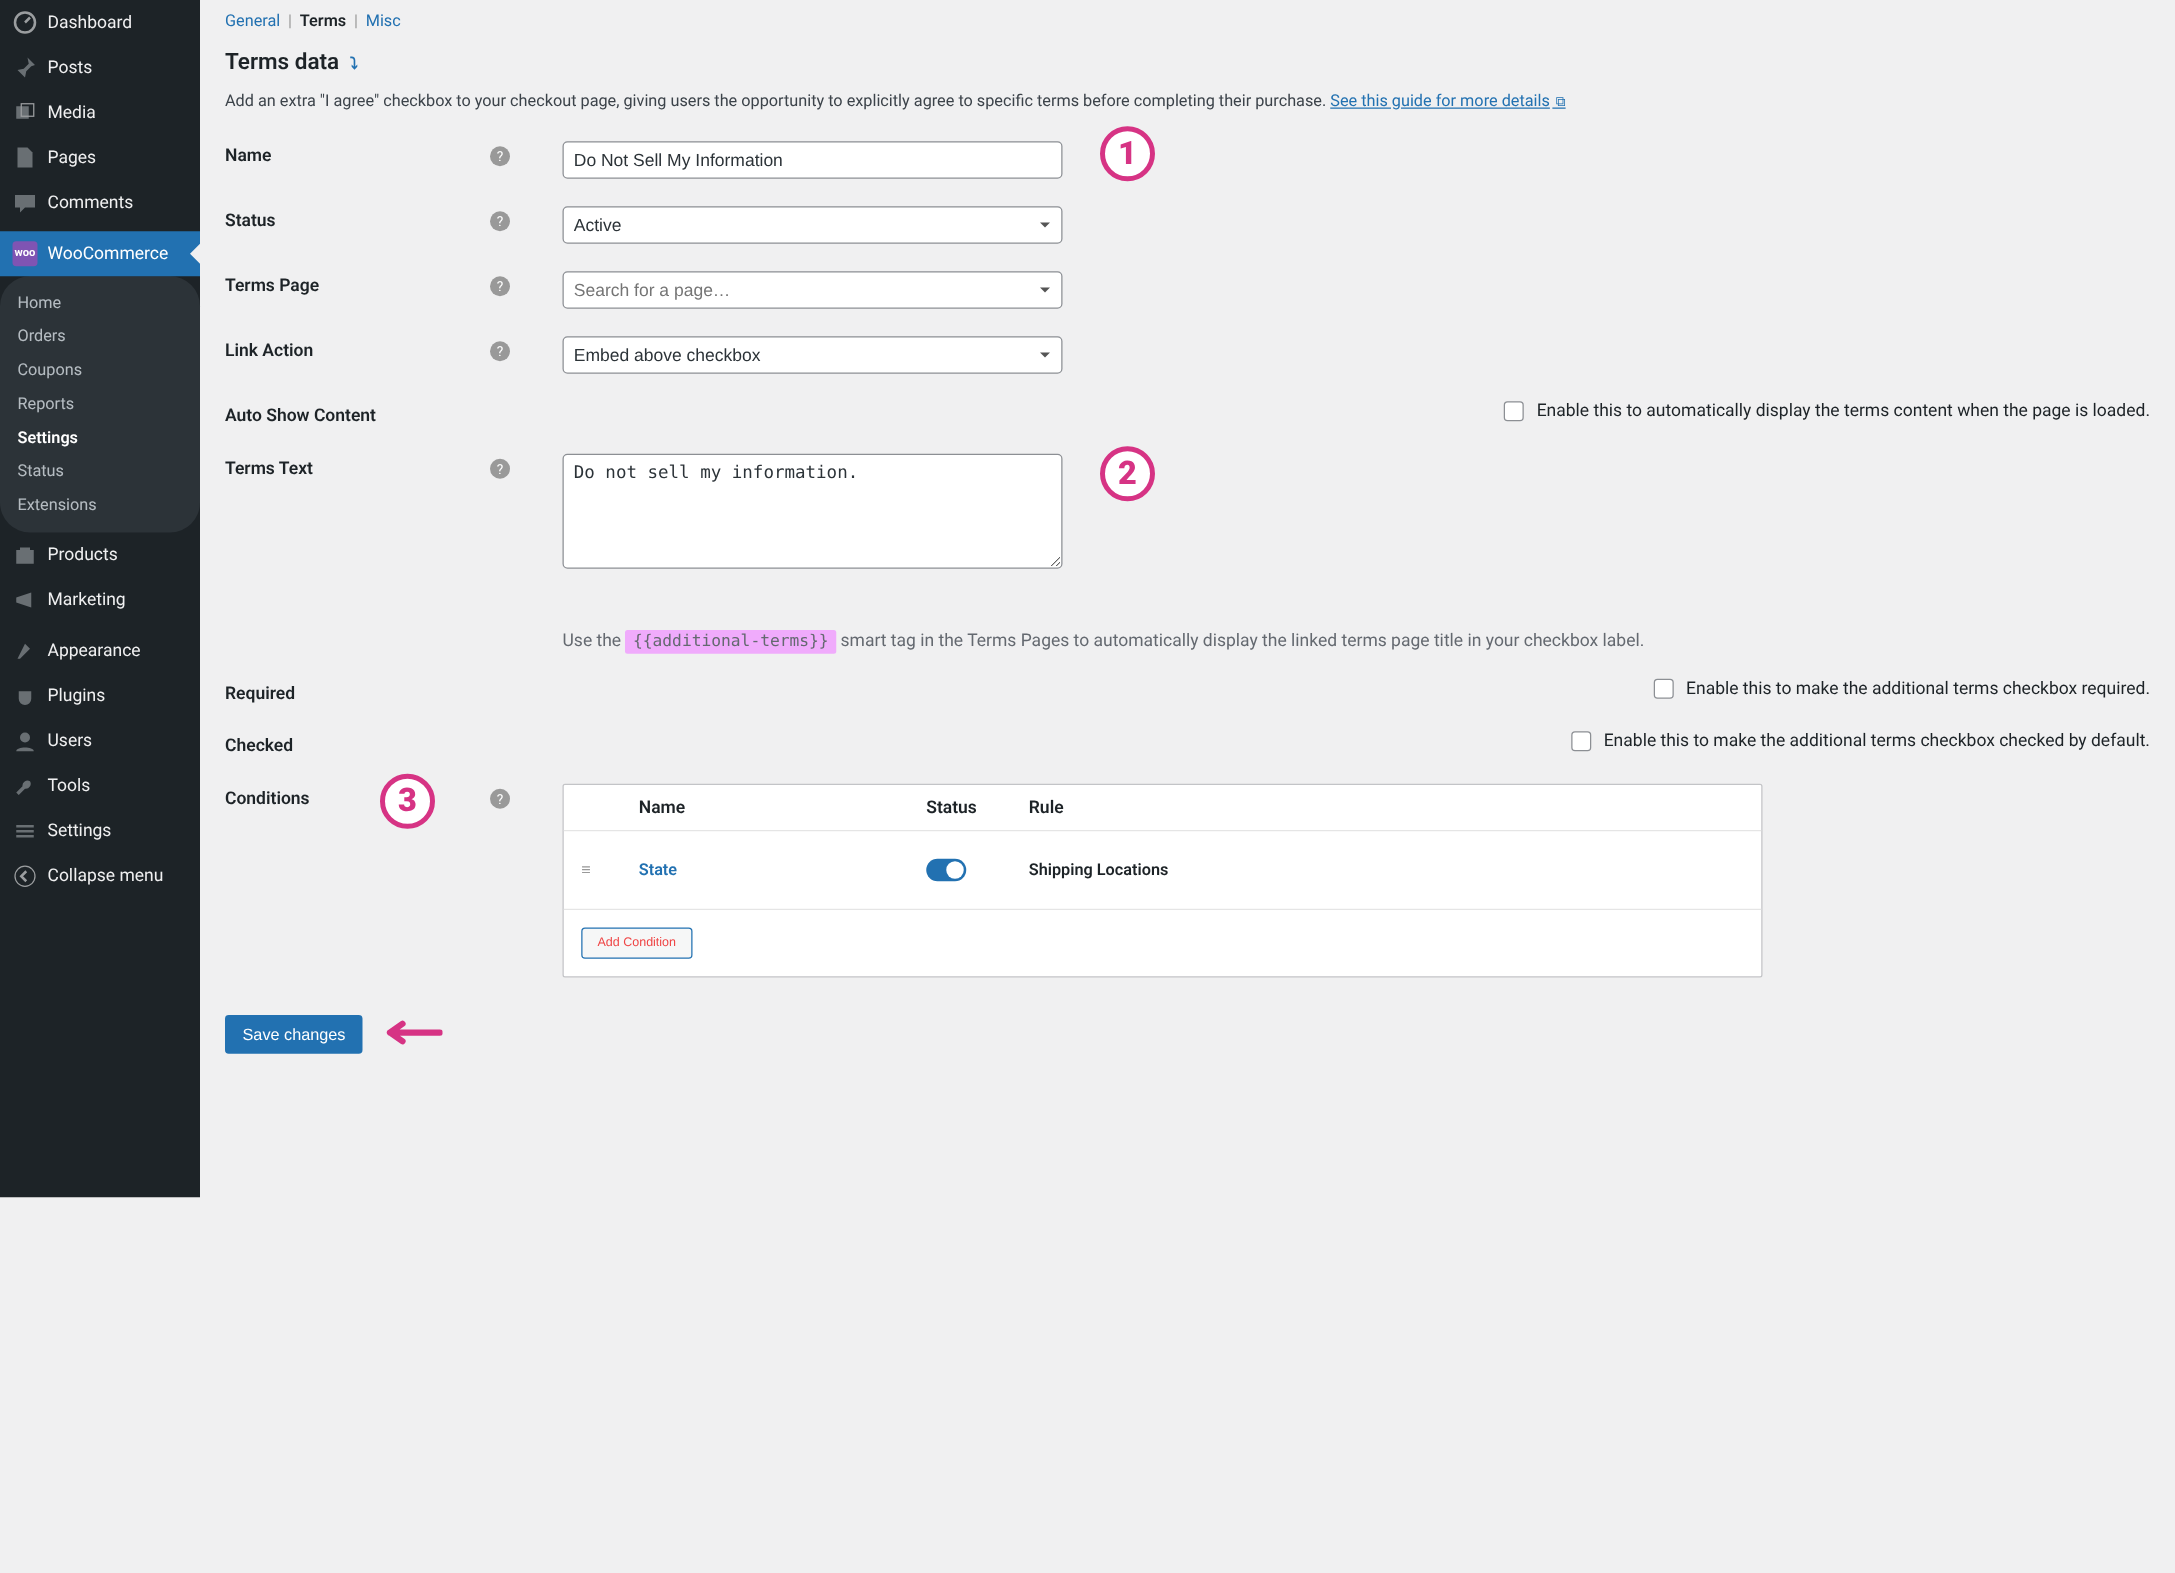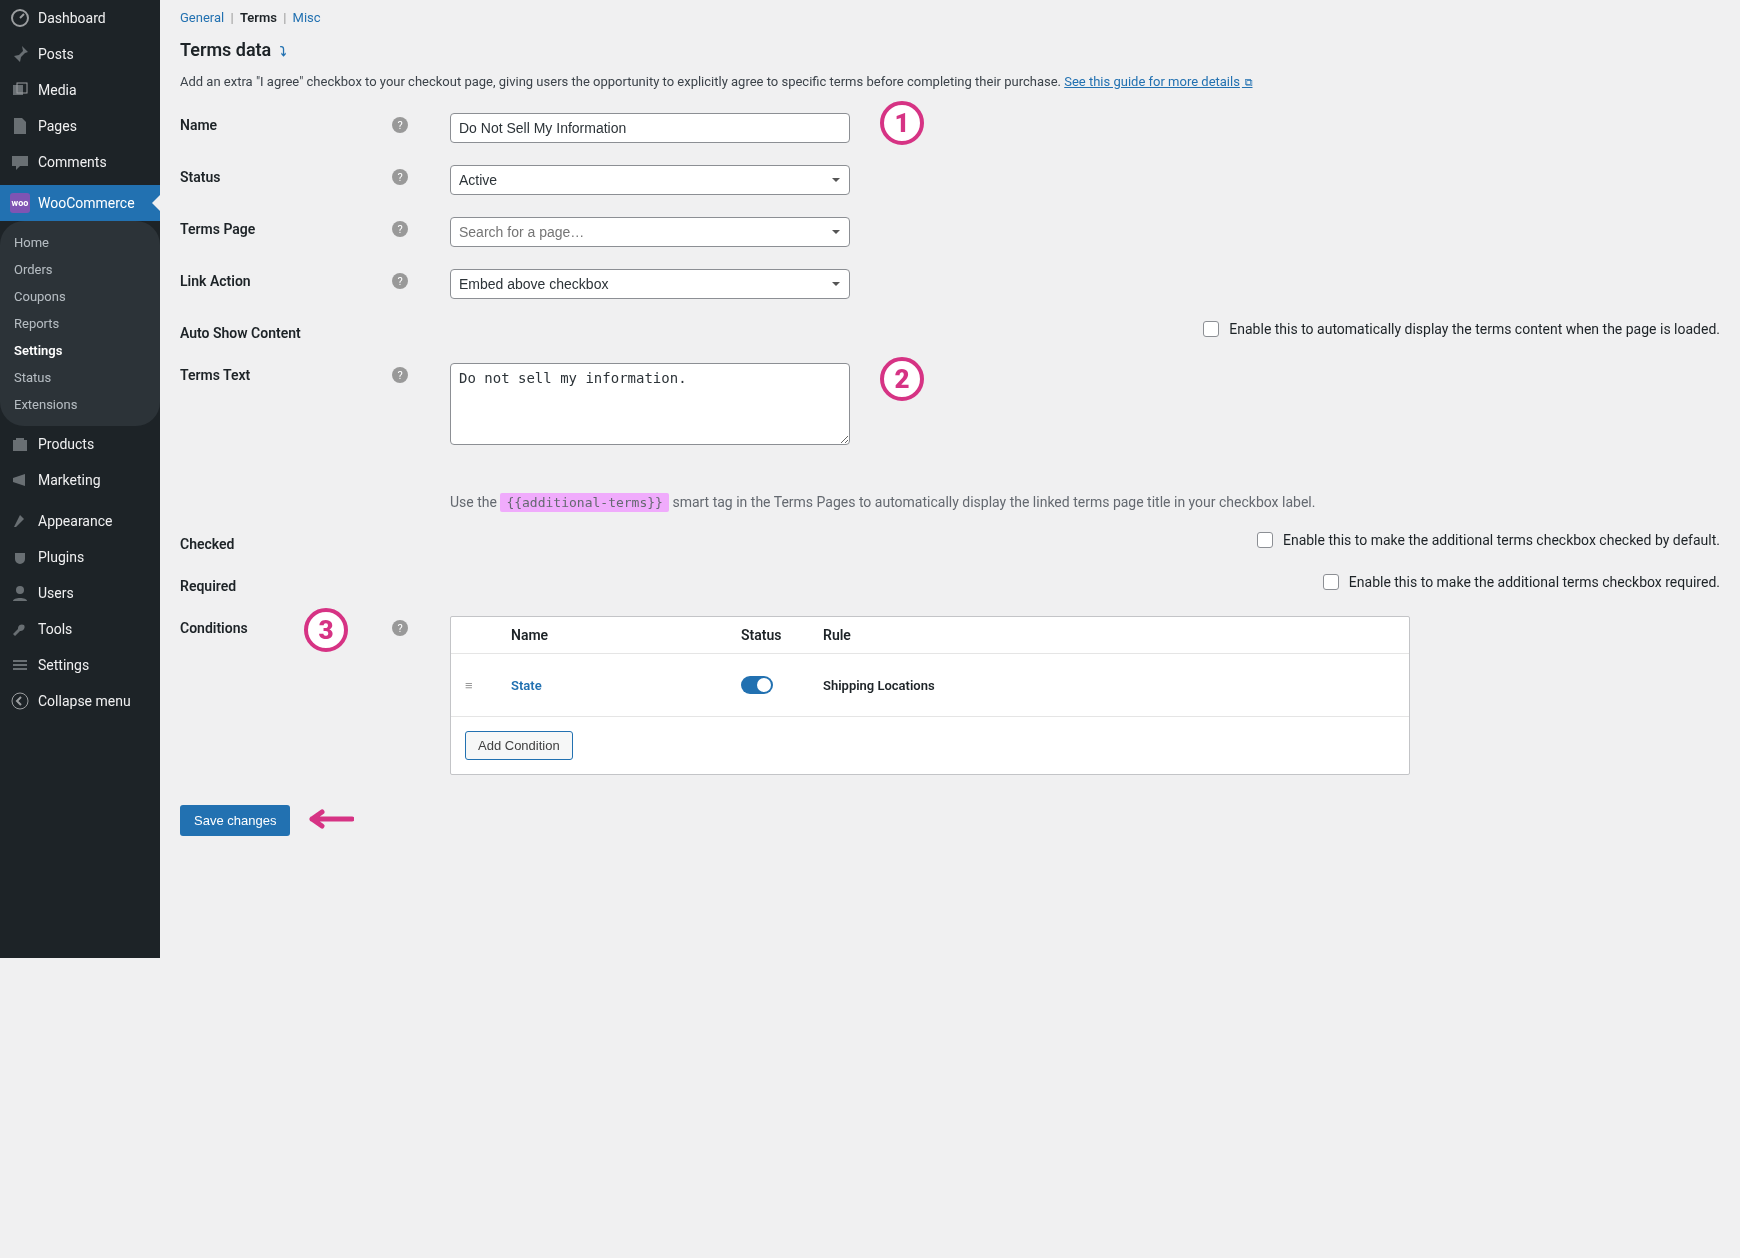--- a/index.html
+++ b/index.html
@@ -138,21 +138,21 @@
   position: absolute;
   right: 10px;
   top: 50%;
   transform: translateY(-50%);
   border: 4px solid transparent;
   border-top-color: #555;
   margin-top: 2px;
   pointer-events: none;
 }
 .textarea-input {
-  height: 82px;
+  height: 92px;
   resize: both;
 }
 .checkbox-row {
   display: flex;
   align-items: center;
   gap: 10px;
   justify-content: flex-end;
 }
 .checkbox {
   width: 16px; height: 16px;
@@ -192,26 +192,26 @@
   padding: 16px 14px;
   border-bottom: 1px solid #e5e5e5;
 }
 .ct-col-handle { width: 46px; color: #999; }
 .ct-col-name { width: 230px; }
 .ct-col-status { width: 82px; }
 .ct-col-rule { flex: 1; font-weight: 600; }
 .ct-row .ct-col-name a { color: #2271b1; font-weight: 600; text-decoration: none; }
 .ct-footer { padding: 14px; }
 .btn-secondary {
-  color: #404040;
+  color: #ef4444;
   border: 1px solid #2271b1;
   background: #f6f7f7;
   padding: 6px 12px;
   border-radius: 3px;
-  font-size: 13px;
+  font-size: 10px;
   cursor: pointer;
 }
 .toggle {
   width: 32px; height: 18px;
   background: #2271b1;
   border-radius: 9px;
   position: relative;
 }
 .toggle::after {
   content: '';
@@ -465,35 +465,35 @@
       <textarea class="textarea-input" style="">Do not sell my information.</textarea>
       <div class="callout" style="left:430px;top:-6px;">2</div>
       <div class="hint-line">
         <span>Use the </span><span class="code-tag">{{additional-terms}}</span><span> smart tag in the Terms Pages to automatically display the linked terms page title in your checkbox label.</span>
       </div>
     </div>
   </div>
 
   <div class="form-row">
     <div class="form-label-col">
+      <span class="form-label">Required</span>
+    </div>
+    <div class="form-field-col checkbox-row">
+      <span class="checkbox"></span>
+      <span class="checkbox-label">Enable this to make the additional terms checkbox required.</span>
+    </div>
+  </div>
+
+  <div class="form-row">
+    <div class="form-label-col">
       <span class="form-label">Checked</span>
     </div>
     <div class="form-field-col checkbox-row">
       <span class="checkbox"></span>
       <span class="checkbox-label">Enable this to make the additional terms checkbox checked by default.</span>
-    </div>
-  </div>
-
-  <div class="form-row">
-    <div class="form-label-col">
-      <span class="form-label">Required</span>
-    </div>
-    <div class="form-field-col checkbox-row">
-      <span class="checkbox"></span>
-      <span class="checkbox-label">Enable this to make the additional terms checkbox required.</span>
     </div>
   </div>
 
   <div class="form-row" style="position:relative;">
     <div class="form-label-col">
       <span class="form-label">Conditions</span>
       <span class="help-icon">?</span>
     </div>
     <div class="callout" style="left:124px;top:-8px;">3</div>
     <div class="form-field-col">

